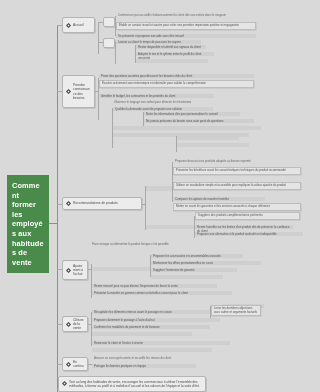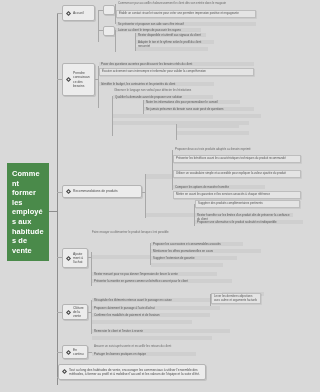--- a/index.html
+++ b/index.html
@@ -4,21 +4,21 @@
 <title>Mind Map</title>
 <style>
   html,body{margin:0;padding:0;}
   body{
     width:310px;height:392px;
     background:#d9d9d9;
     font-family:"Liberation Sans", sans-serif;
     overflow:hidden;
     position:relative;
   }
-  #canvas{position:absolute;left:0;top:0;width:310px;height:364px;}
+  #canvas{position:absolute;left:0;top:12px;width:310px;height:364px;}
 
   
   .root{
     position:absolute;
     left:7px;top:163px;
     width:42px;height:98px;
     background:#4a8a4a;
     color:#ffffff;
     font-size:7.4px;
     line-height:9.6px;

